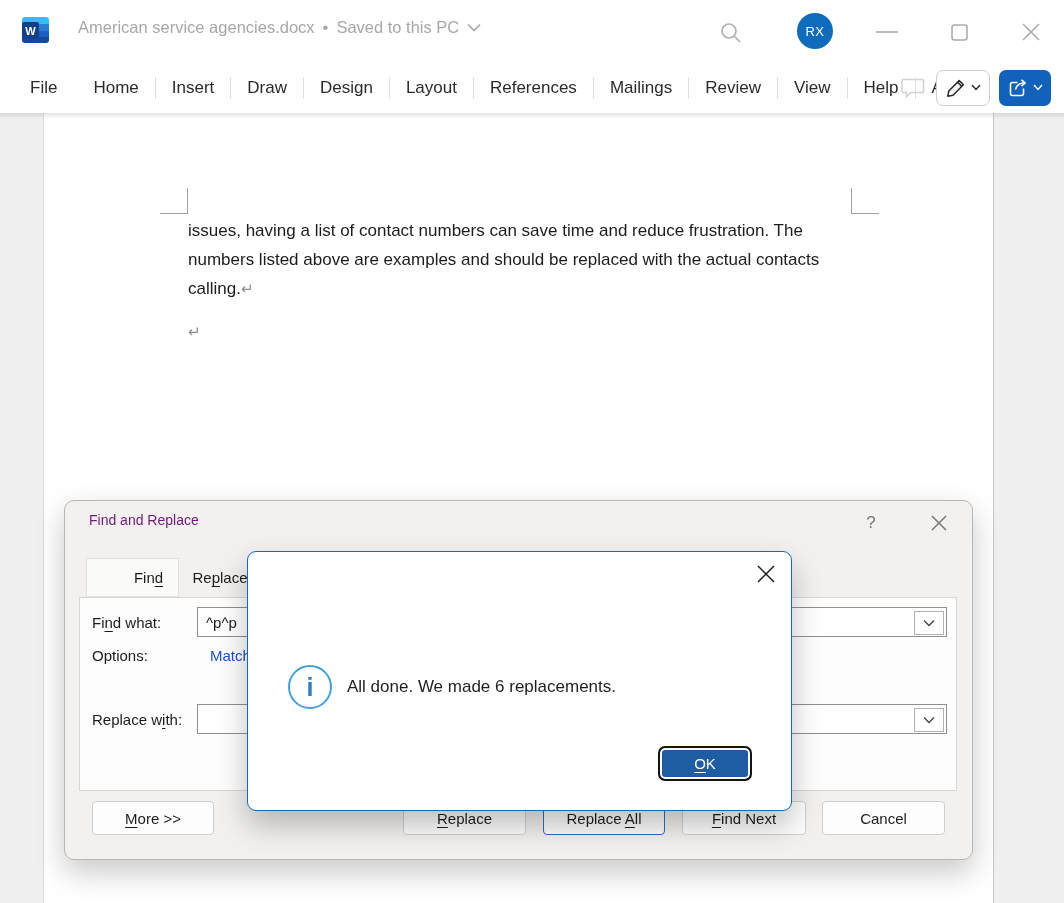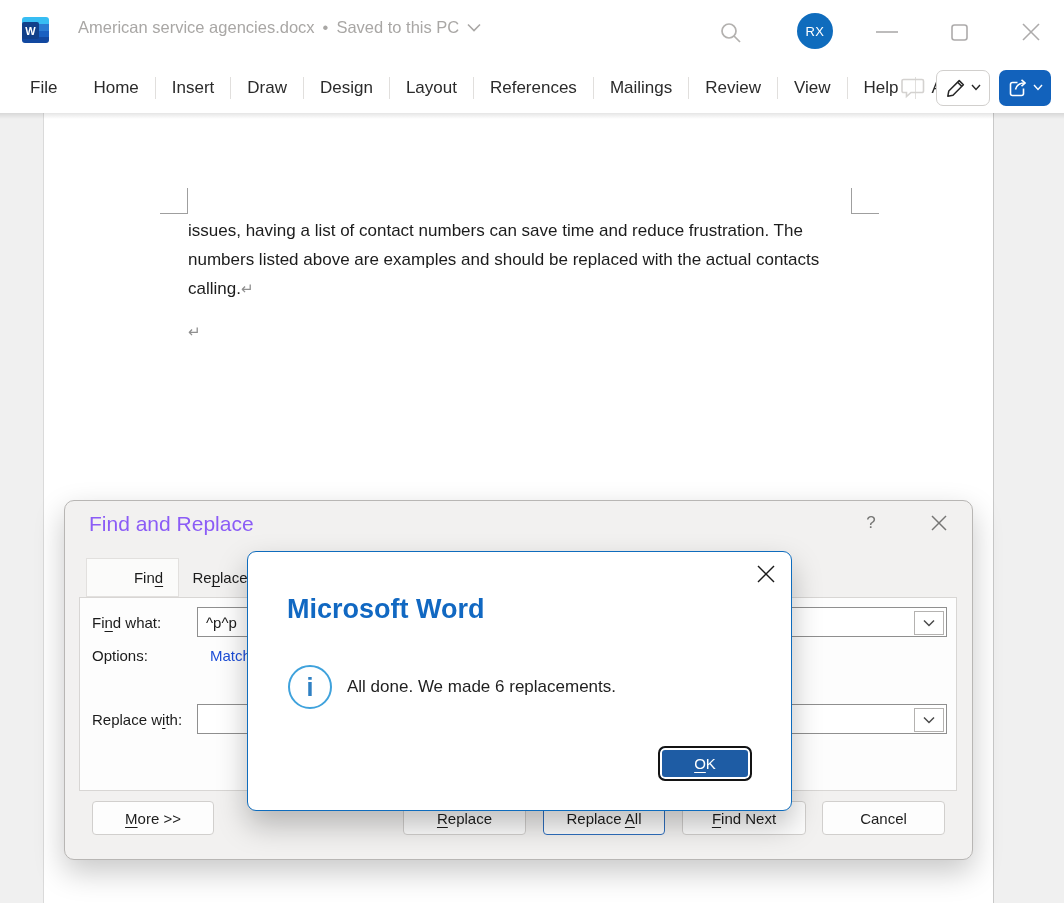--- a/index.html
+++ b/index.html
@@ -45,21 +45,21 @@
   #crop-left  { left:160px; top:75px; border-right:1px solid #9f9f9f; border-bottom:1px solid #9f9f9f; }
   #crop-right { left:851px; top:75px; border-left:1px solid #9f9f9f; border-bottom:1px solid #9f9f9f; }
   #doc-text { left:188px; top:103px; font-size:17px; color:#1c1c1c; }
   #doc-text .dline { height:29px; line-height:29px; white-space:nowrap; }
   .pmark { color:#8f8f8f; font-size:15px; }
   #doc-lonemark { margin-top:14px; height:29px; line-height:29px; }
 
   
   #fr-dialog { left:64px; top:500px; width:909px; height:360px; background:#f2f1f0;
     border:1px solid #b8b6b4; border-radius:10px; box-shadow:0 12px 30px rgba(0,0,0,.22); z-index:10; }
-  #fr-title { left:24px; top:11px; font-size:21px; color:#8b5cf6;text-align:right; }
+  #fr-title { left:24px; top:11px; font-size:14px; color:#701a75;text-align:right; }
   #fr-help { left:794px; top:10px; width:24px; height:24px; color:#767674; font-size:17px;
     display:flex; align-items:center; justify-content:center; }
   #fr-close { left:862px; top:10px; width:24px; height:24px; display:flex; align-items:center; justify-content:center; }
   .fr-tab { top:57px; height:39px; display:flex; align-items:center; justify-content:center; font-size:15px; color:#1b1b1b; }
   #tab-find { left:21px; width:93px; background:#fbfbfa; border:1px solid #e2e0de;padding-left:32px; }
   #tab-replace { left:114px; width:82px; }
   #fr-pane { left:14px; top:96px; width:878px; height:194px; background:#fdfdfd; border:1px solid #d8d6d4; }
   .fr-label { left:12px; font-size:15px; color:#1b1b1b; }
   .combo { left:117px; width:750px; height:30px; background:#fff; border:1px solid #8f8f8f; display:flex; }
   .combo input { flex:1; border:none; outline:none; background:transparent; font-family:inherit;
@@ -277,21 +277,20 @@
   </div>
 </div>
 
 <div id="msgbox" class="abs">
   <div id="msg-close" class="abs">
     <svg width="20" height="20" viewBox="0 0 20 20">
         <line x1="2" y1="2" x2="18" y2="18" stroke="#1a1a1a" stroke-width="1.4"></line>
         <line x1="18" y1="2" x2="2" y2="18" stroke="#1a1a1a" stroke-width="1.4"></line>
       </svg>
   </div>
-  <div id="msg-title" class="abs">Microsoft Word</div>
   <div id="msg-info" class="abs">
     <span>i</span>
   </div>
   <div id="msg-text" class="abs">All done. We made 6 replacements.</div>
   <div id="msg-ok" class="abs">
     <span><span class="accel">O</span><span>K</span></span>
   </div>
 </div>
 
 </body></html>

